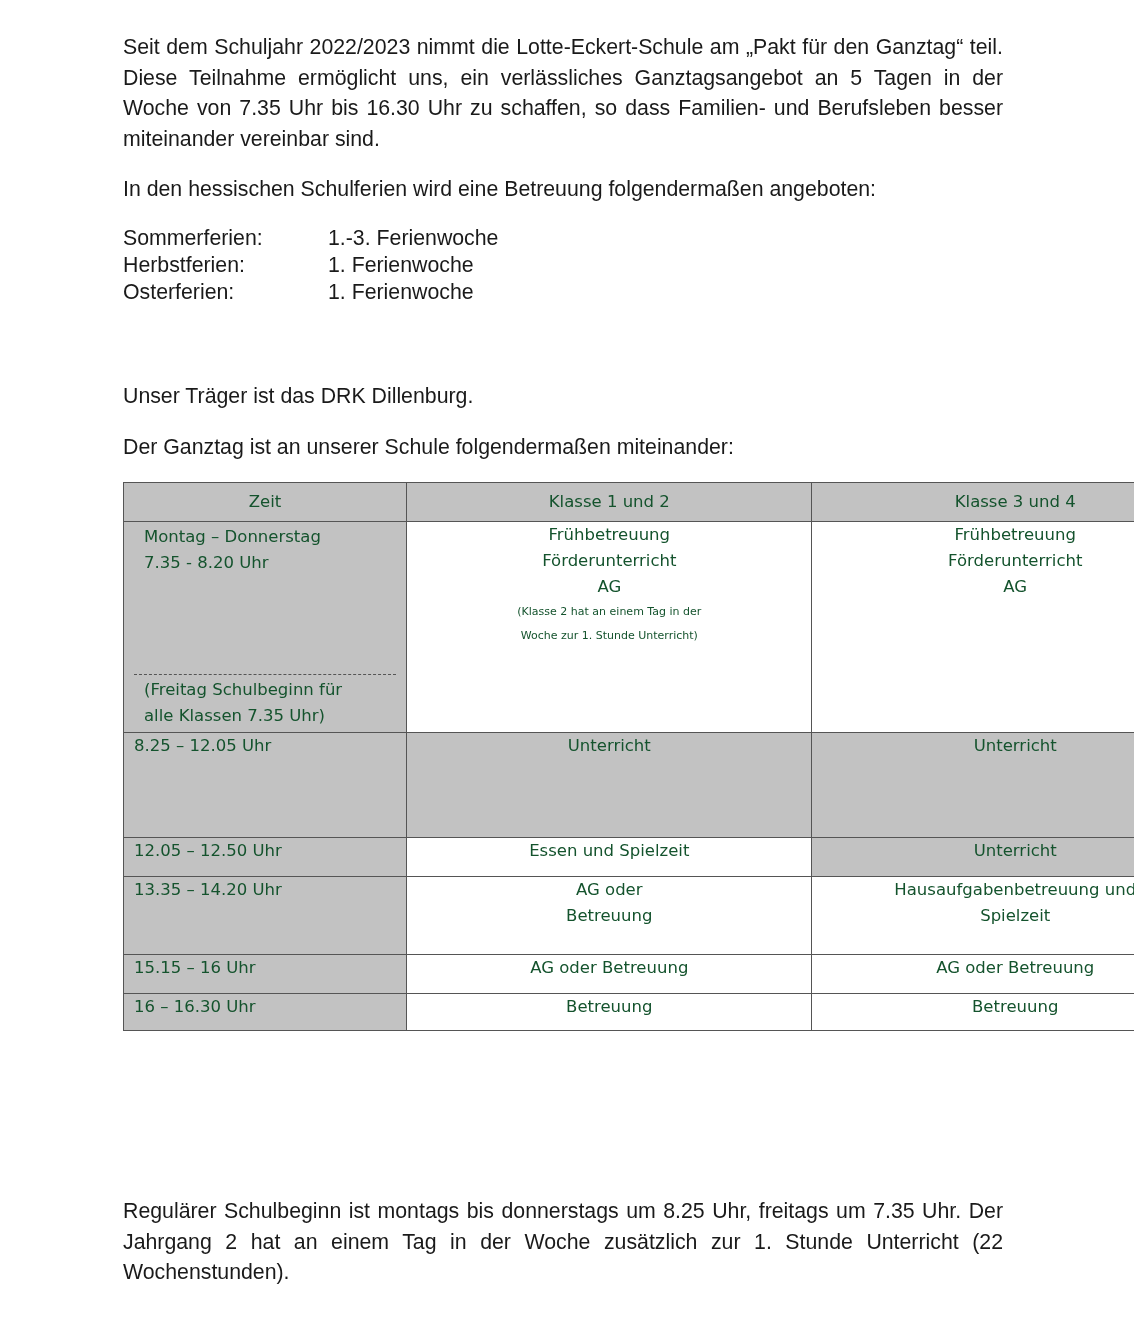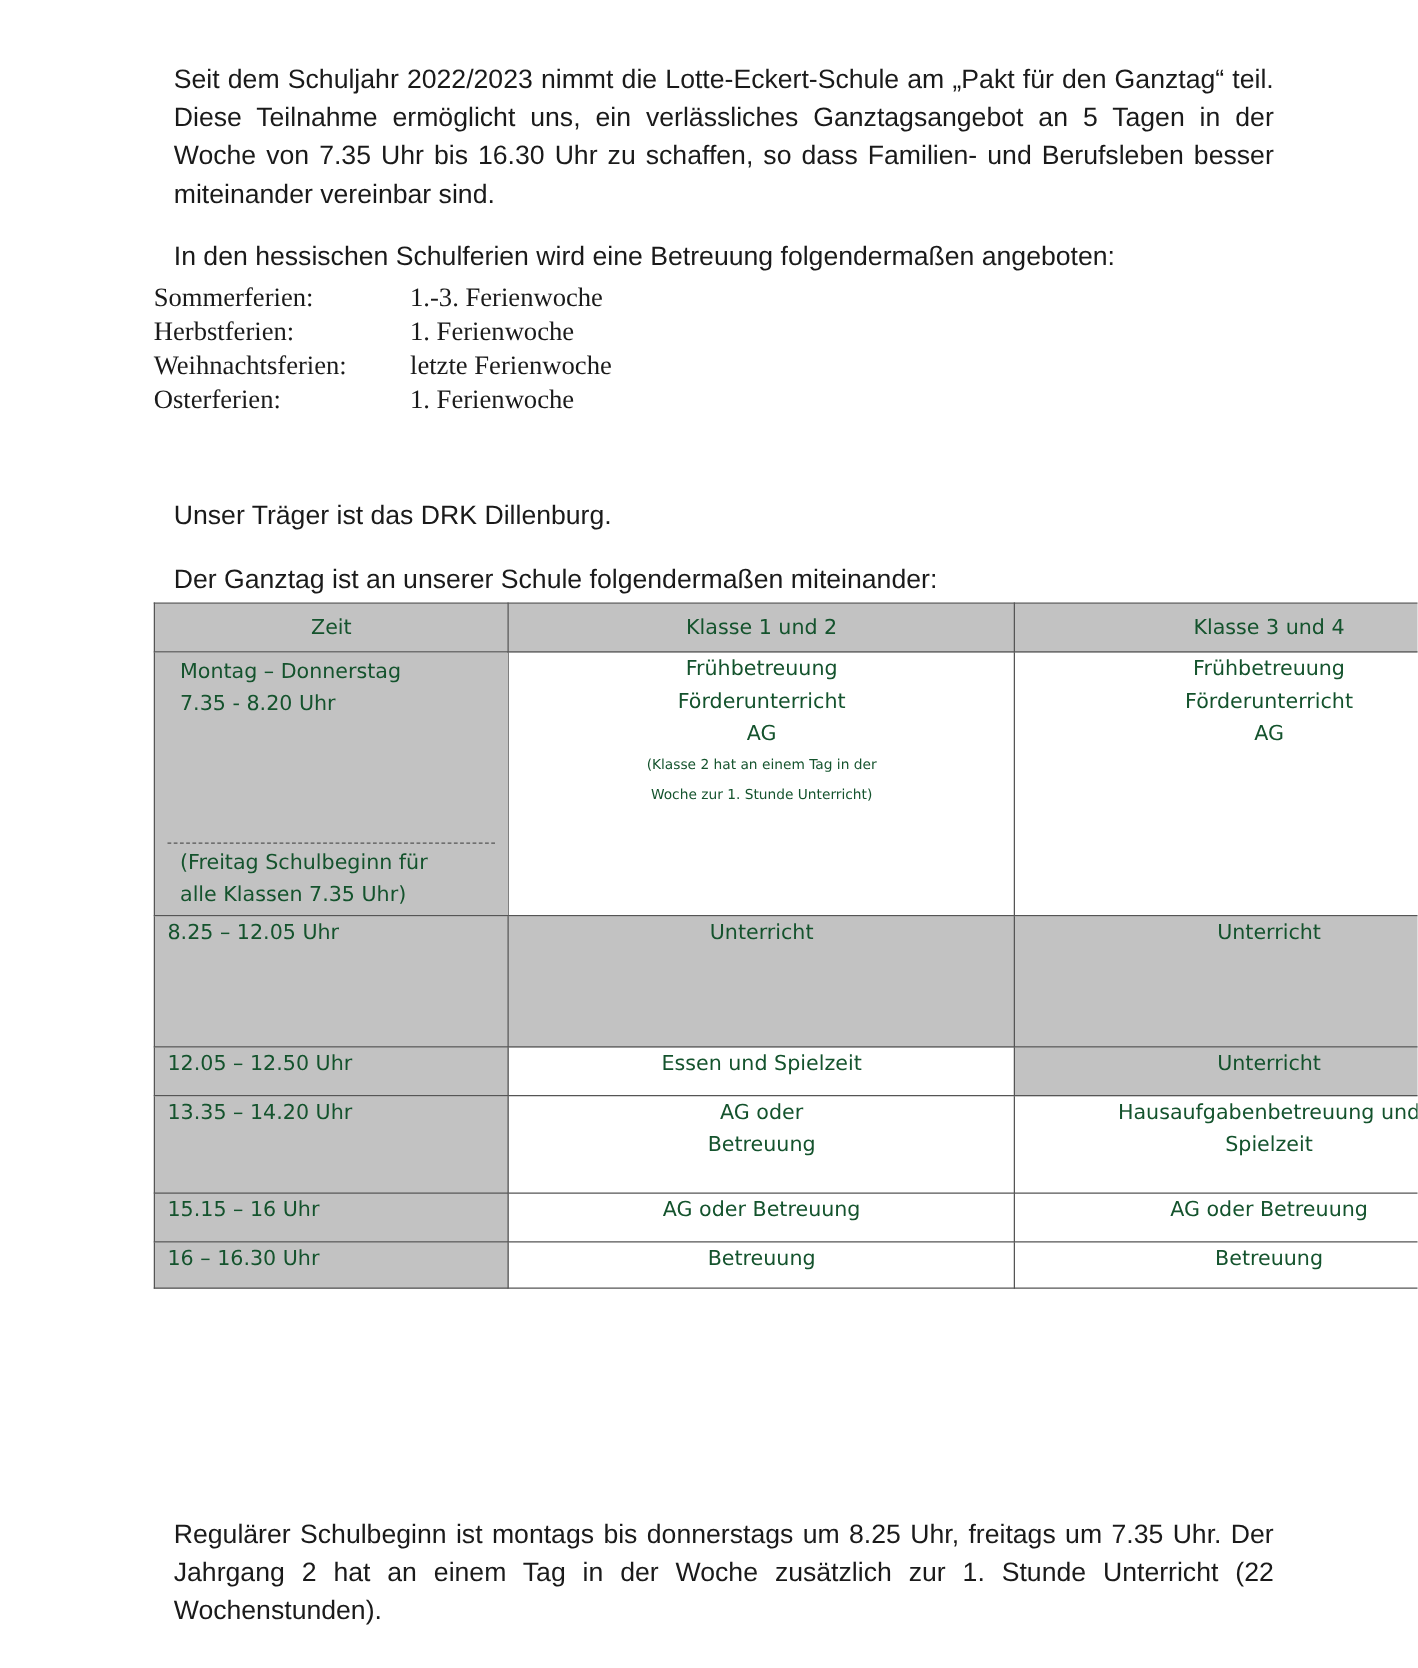--- a/index.html
+++ b/index.html
@@ -1,21 +1,21 @@
 <!DOCTYPE html>
 <html><head>
   <meta charset="utf-8">
   <style>
     html, body { margin: 0; padding: 0; background: #ffffff; }
     body { width: 1134px; height: 1334px; position: relative; overflow: hidden; color: #1a1a1a; }
     .page { position: absolute; left: 123px; top: 32px; width: 880px; }
-    .p { font-family: "Liberation Sans", sans-serif; font-size: 21.3px; line-height: 30.5px; margin: 16px; text-align: justify; }
+    .p { font-family: "Liberation Sans", sans-serif; font-size: 21.3px; line-height: 30.5px; margin: 0; text-align: justify; }
     #intro { position: absolute; top: 0; left: 0; width: 880px; }
     #holiday-intro { position: absolute; top: 142px; left: 0; }
-    #holidays { position: absolute; top: 193px; left: 0; font-family: Liberation Serif, serif; font-size: 21.3px; line-height: 27px; }
+    #holidays { position: absolute; top: 193px; left: 0; font-family: Liberation Sans, sans-serif; font-size: 21.3px; line-height: 27px; }
     #holidays .row { display: flex; }
     #holidays .lbl { width: 205px; }
     #traeger { position: absolute; top: 349px; left: 0; }
     #structure { position: absolute; top: 400px; left: 0; }
     #outro { position: absolute; top: 1164px; left: 0; width: 880px; }
     .intro-block { text-align-last: left; }
 
     table.sched {
       position: absolute; left: 123px; top: 482px;
       border-collapse: collapse; width: 1096px;
@@ -47,24 +47,20 @@
   <p id="intro" class="p intro-block">Seit dem Schuljahr 2022/2023 nimmt die Lotte-Eckert-Schule am „Pakt für den Ganztag“ teil. Diese Teilnahme ermöglicht uns, ein verlässliches Ganztagsangebot an 5 Tagen in der Woche von 7.35 Uhr bis 16.30 Uhr zu schaffen, so dass Familien- und Berufsleben besser miteinander vereinbar sind.</p>
   <p id="holiday-intro" class="p">In den hessischen Schulferien wird eine Betreuung folgendermaßen angeboten:</p>
   <div id="holidays">
     <div class="row">
         <span class="lbl">Sommerferien:</span>
         <span>1.-3. Ferienwoche</span>
       </div>
     <div class="row">
         <span class="lbl">Herbstferien:</span>
         <span>1. Ferienwoche</span>
-      </div>
-    <div class="row">
-        <span class="lbl">Weihnachtsferien:</span>
-        <span>letzte Ferienwoche</span>
       </div>
     <div class="row">
         <span class="lbl">Osterferien:</span>
         <span>1. Ferienwoche</span>
       </div>
   </div>
   <p id="traeger" class="p">Unser Träger ist das DRK Dillenburg.</p>
   <p id="structure" class="p">Der Ganztag ist an unserer Schule folgendermaßen miteinander:</p>
   <p id="outro" class="p intro-block">Regulärer Schulbeginn ist montags bis donnerstags um 8.25 Uhr, freitags um 7.35 Uhr. Der Jahrgang 2 hat an einem Tag in der Woche zusätzlich zur 1. Stunde Unterricht (22 Wochenstunden).</p>
 </div>

